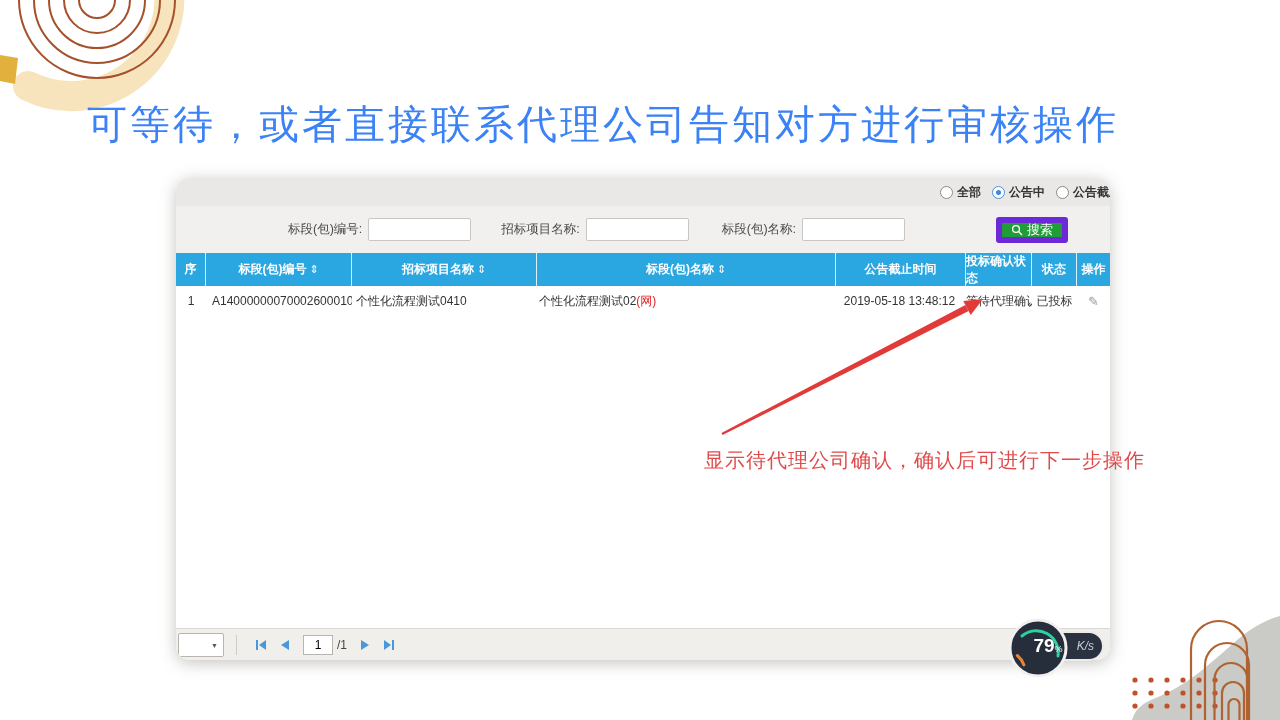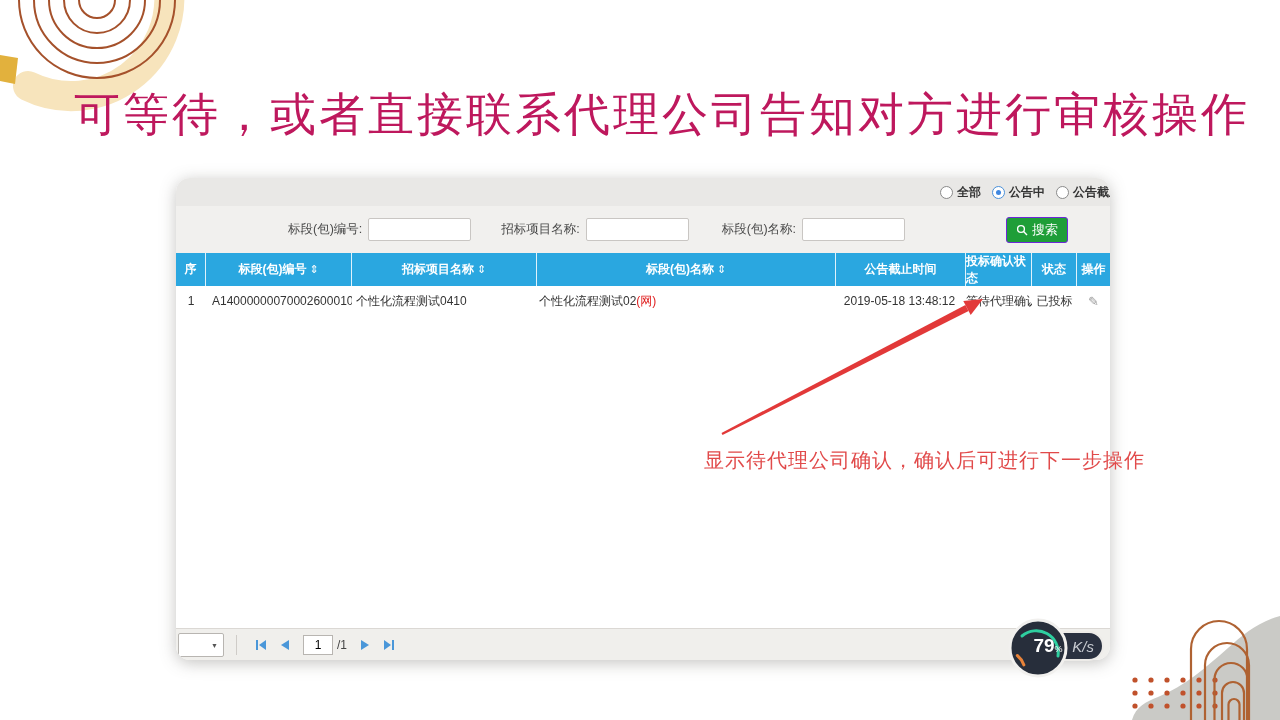--- a/index.html
+++ b/index.html
@@ -4,23 +4,23 @@
 <style>
   html,body{margin:0;padding:0;background:#ffffff;}
   .slide{position:relative;width:1280px;height:720px;background:#ffffff;overflow:hidden;
          font-family:"Liberation Sans",sans-serif;}
 
   
   .deco-tl{position:absolute;left:0;top:0;z-index:1;}
   .deco-br{position:absolute;left:1080px;top:590px;z-index:1;}
 
   
-  .title{position:absolute;left:70px;top:80px;margin:4px;z-index:2;
-         font-family:"Liberation Serif",serif;font-weight:500;font-size:46px;
-         color:#be185d;letter-spacing:3px;white-space:nowrap;}
+  .title{position:absolute;left:70px;top:80px;margin:17px;z-index:2;
+         font-family:"Liberation Serif",serif;font-weight:500;font-size:40px;
+         color:#3b82f6;letter-spacing:3px;white-space:nowrap;}
 
   
   .shot{position:absolute;left:176px;top:178px;width:934px;height:482px;background:#fff;
         border-radius:14px;box-shadow:0 3px 16px rgba(90,85,80,.35);overflow:hidden;z-index:3;}
 
   .radiobar{position:absolute;top:0;left:0;right:0;height:28px;background:#e9e8e6;overflow:hidden;}
   .radios{position:absolute;left:764px;top:0;height:28px;display:flex;align-items:center;gap:11px;
           white-space:nowrap;font-size:12px;color:#333;}
   .radio{display:flex;align-items:center;gap:4px;cursor:pointer;font-weight:bold;}
   .rb{width:13px;height:13px;border-radius:50%;background:#fff;border:1px solid #8a8a8a;
@@ -29,21 +29,21 @@
   .rb.checked::after{content:"";position:absolute;left:3px;top:3px;width:5px;height:5px;
       border-radius:50%;background:#3f87e0;}
 
   .searchbar{position:absolute;top:28px;left:0;right:0;height:47px;background:#f1f0ee;
              display:flex;align-items:center;font-size:12.5px;color:#4a4a4a;}
   .flabel{flex:none;}
   .ml1{margin-left:112px;} .ml2{margin-left:30px;} .ml3{margin-left:33px;}
   .fin{width:103px;height:23px;border:1px solid #c9c6c3;border-radius:2px;background:#fff;
        margin-left:6px;flex:none;box-sizing:border-box;}
   .searchbtn{margin-left:auto;margin-right:42px;height:26px;padding:0 9px;background:#1f9e38;
-       border:1px solid #6d28d9;border-radius:3px;color:#fff;font-size:13px;display:flex;
+       border:6px solid #6d28d9;border-radius:3px;color:#fff;font-size:13px;display:flex;
        align-items:center;gap:4px;cursor:pointer;flex:none;}
 
   .thead{position:absolute;top:75px;left:0;width:934px;height:33px;display:flex;background:#2aa7e0;}
   .th{display:flex;align-items:center;justify-content:center;color:#fff;font-size:12px;
       font-weight:bold;border-right:1px solid rgba(255,255,255,.85);box-sizing:border-box;flex:none;}
   .th:last-child{border-right:none;}
   .sort{font-weight:normal;font-size:11px;margin-left:3px;}
   .c0{width:30px}.c1{width:146px}.c2{width:185px}.c3{width:299px}
   .c4{width:130px}.c5{width:66px}.c6{width:45px}.c7{width:33px}
 
@@ -69,21 +69,21 @@
   .pinput{width:30px;height:20px;border:1px solid #b8b5b1;text-align:center;font-size:12px;
           margin:0 4px 0 6px;background:#fff;box-sizing:border-box;}
   .ptotal{margin-right:6px;color:#444;}
 
   
   .pill{position:absolute;left:1040px;top:631px;width:64px;height:30px;background:#2a3140;
         border:2px solid #edebe8;border-radius:17px;z-index:5;display:flex;align-items:center;
         justify-content:flex-end;padding-right:8px;box-sizing:border-box;color:#fff;cursor:pointer;}
   .up{color:#3da1ff;font-size:12px;font-weight:bold;margin-right:2px;}
   .spd{font-size:13px;font-weight:bold;}
-  .spdu{font-size:15px;color:#c9ccd2;margin-left:14px;font-style:italic;text-align:center;}
+  .spdu{font-size:12px;color:#c9ccd2;margin-left:14px;font-style:italic;text-align:center;}
   .gauge-svg{position:absolute;left:1007px;top:617px;z-index:6;cursor:pointer;}
   .gauge-txt{position:absolute;left:1012px;top:635px;width:72px;text-align:center;z-index:7;
              color:#fff;font-size:19px;font-weight:bold;pointer-events:none;}
   .pct{font-size:9px;font-weight:normal;}
 
   
   .note{position:absolute;left:704px;top:447px;z-index:8;font-family:"Liberation Serif",serif;
         font-size:20px;color:#e14a4a;letter-spacing:1px;white-space:nowrap;}
   .arrow-svg{position:absolute;left:0;top:0;z-index:8;pointer-events:none;}
 </style>

